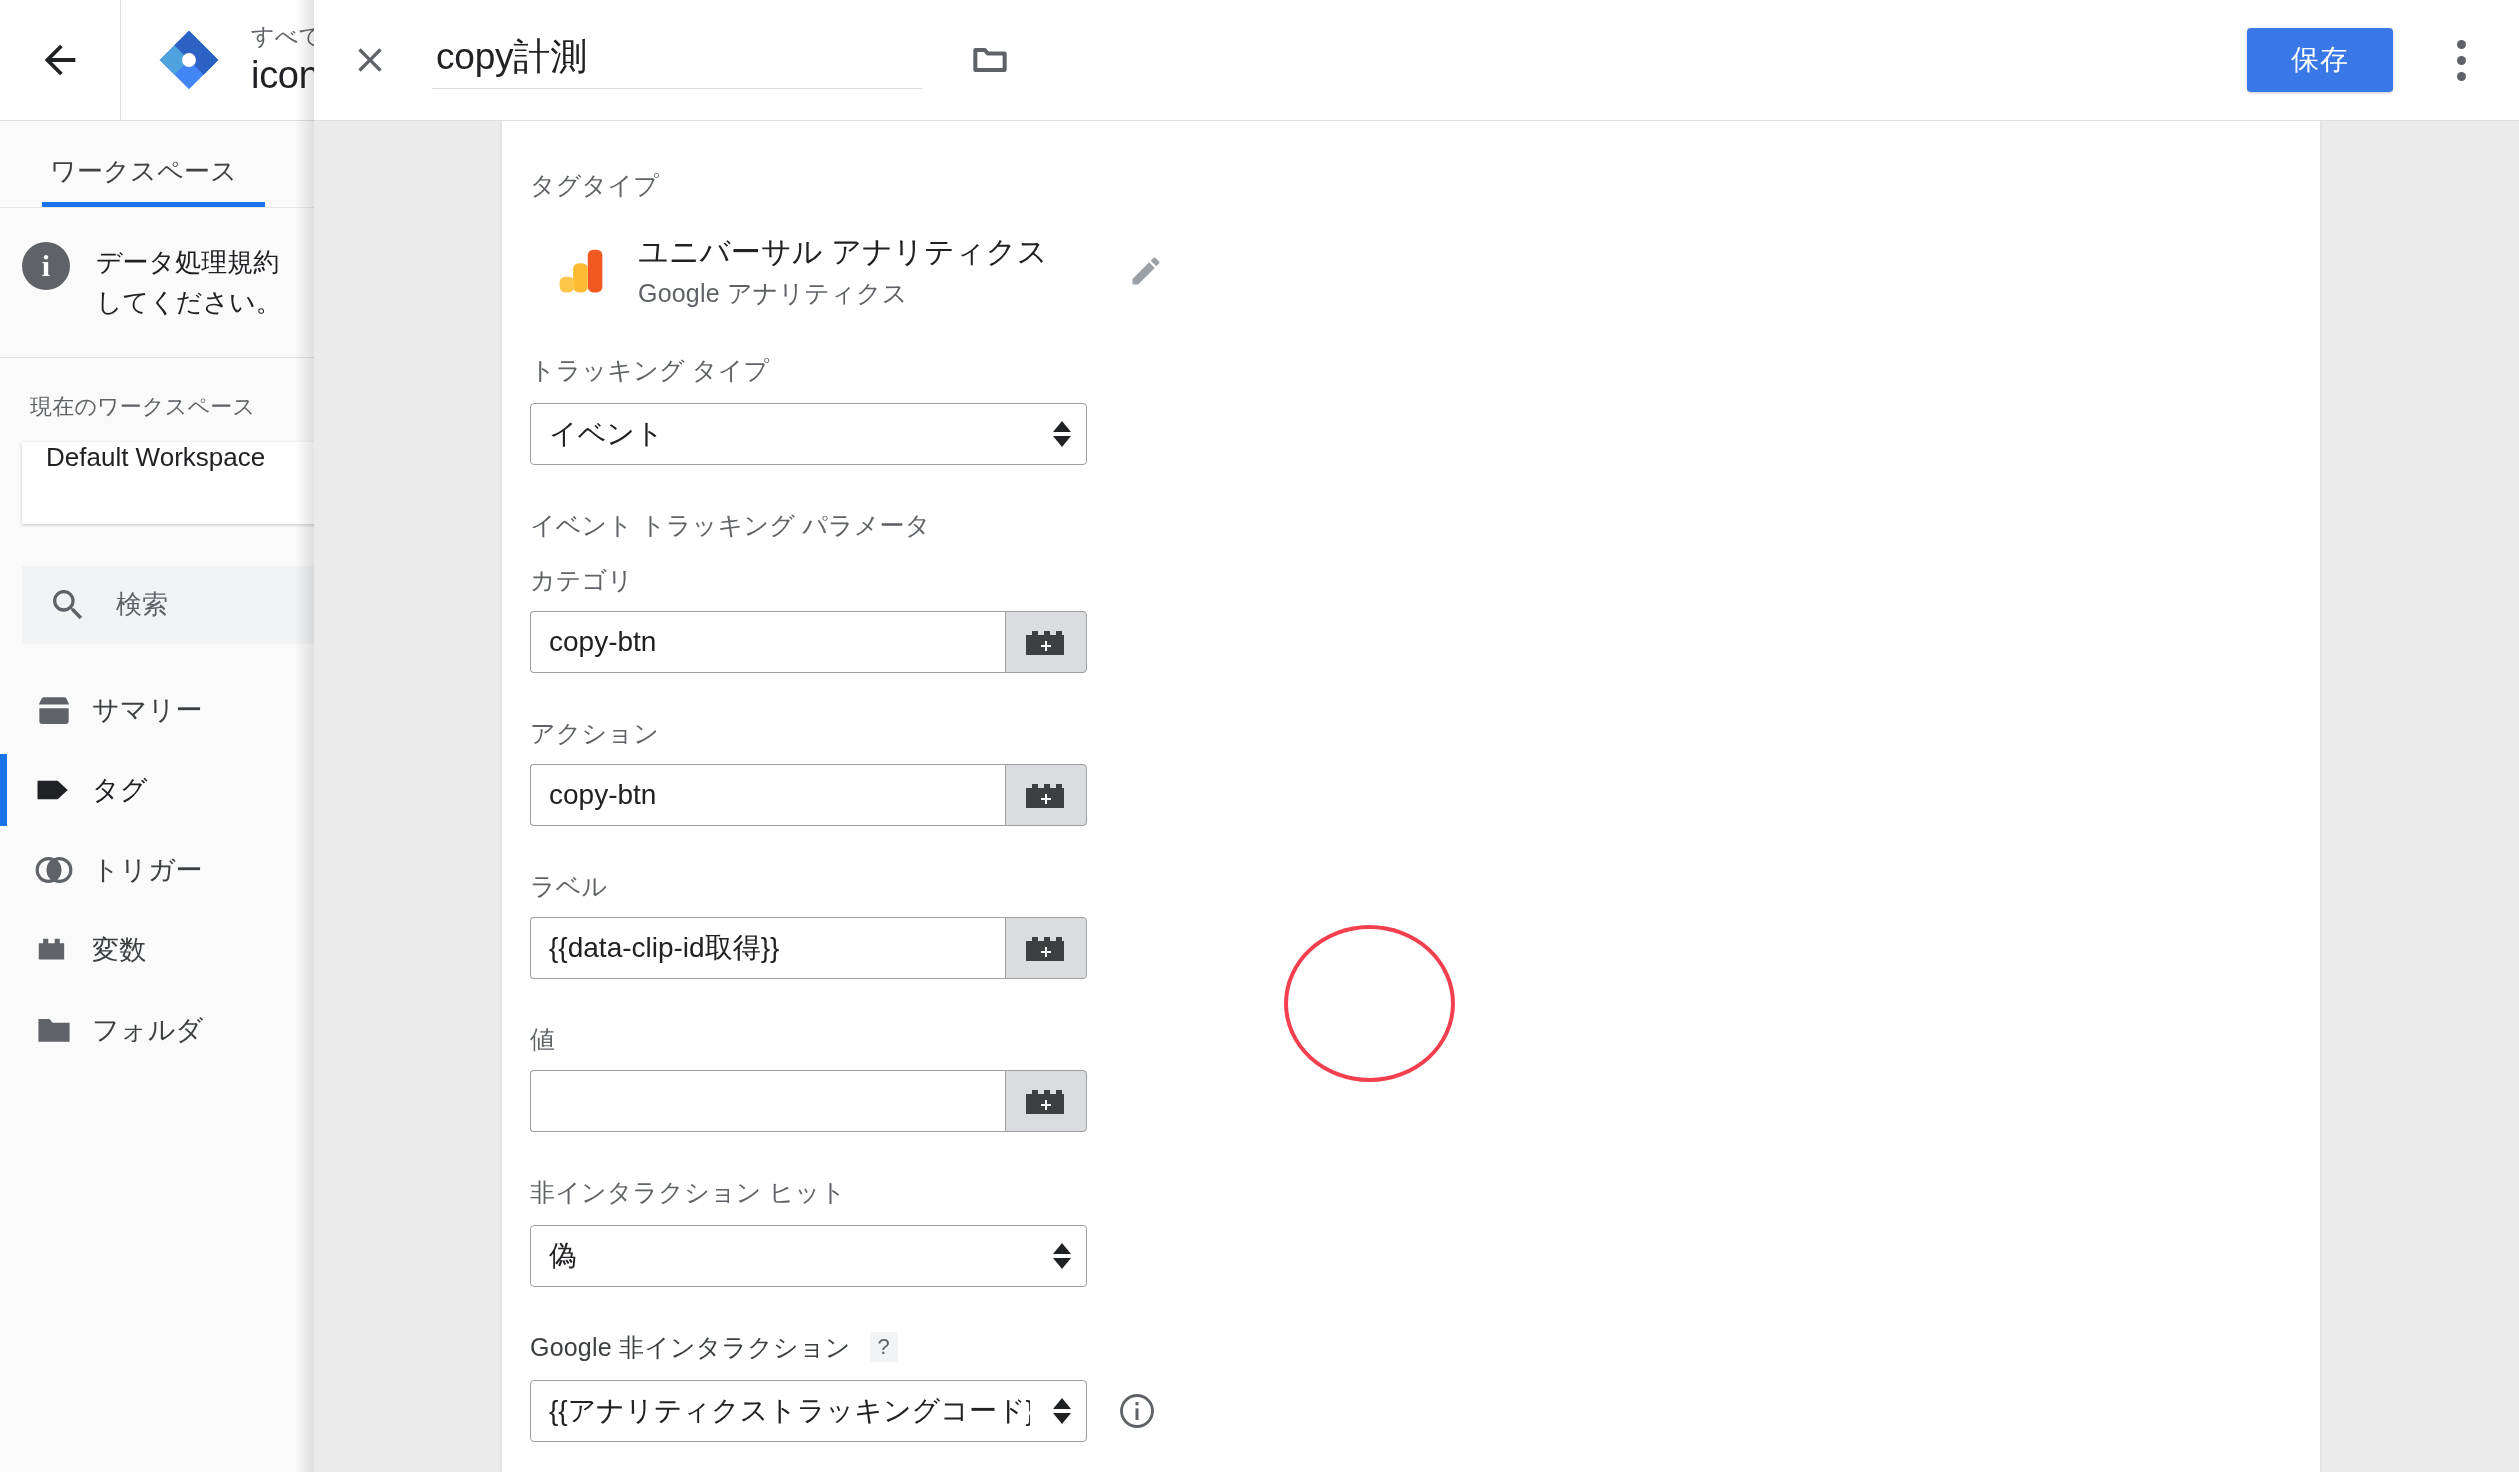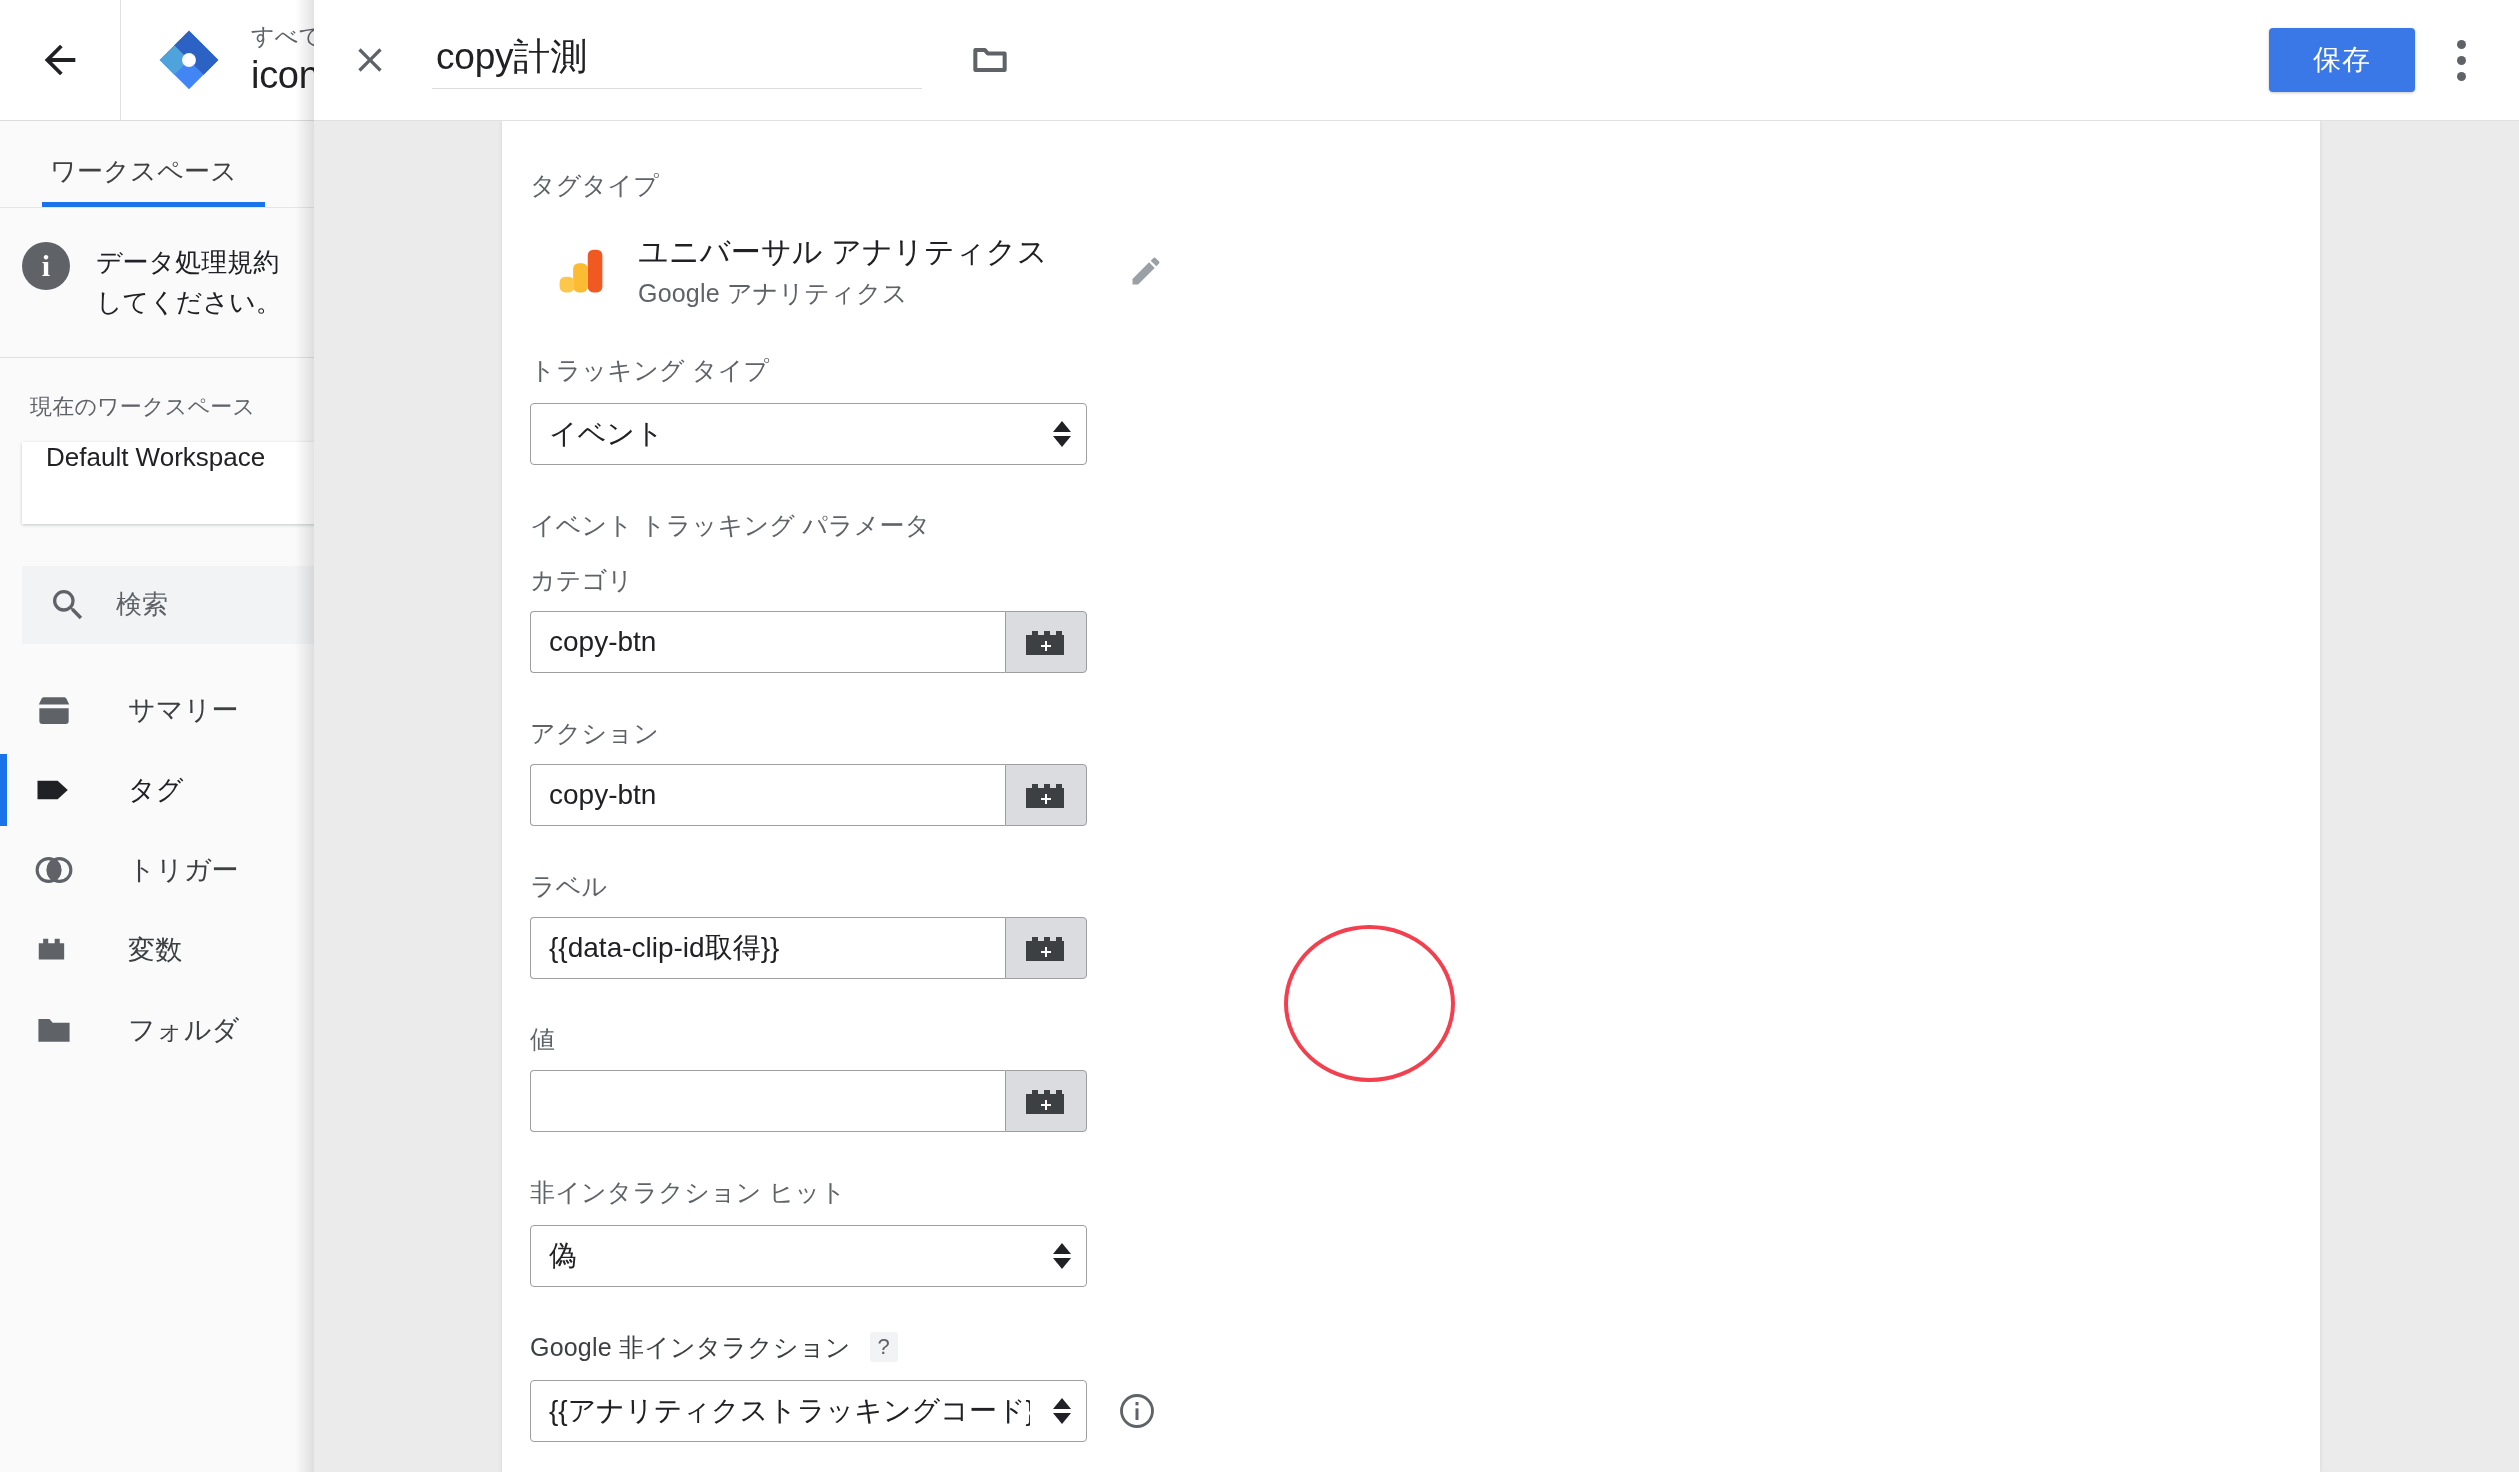--- a/index.html
+++ b/index.html
@@ -70,21 +70,21 @@
 
   .search-box {
     margin: 42px 22px 0 22px; height: 78px; background: #f1f3f4;
     display: flex; align-items: center; gap: 28px; padding: 0 26px; cursor: text;
   }
   .search-ico { width: 40px; height: 40px; flex: none; }
   .search-ph { font-size: 26px; color: #5f6368; }
 
   .nav-list { margin-top: 26px; }
   .nav-item {
-    position: relative; display: flex; align-items: center; gap: 52px;
+    position: relative; display: flex; align-items: center; gap: 16px;
     height: 80px; padding-left: 32px; cursor: pointer;
   }
   .nav-item .nav-ico { width: 44px; height: 44px; flex: none; }
   .nav-item .nav-lbl { font-size: 27px; color: #3c4043; letter-spacing: 0.2px; }
   .nav-item.active .nav-lbl { color: #202124; }
   .nav-item.active::before {
     content: ""; position: absolute; left: 0; top: 4px; bottom: 4px; width: 7px; background: #1a73e8;
   }
   .shade-left {
     position: absolute; left: 295px; top: 0; width: 22px; bottom: 0;
@@ -110,21 +110,21 @@
   .title-wrap { margin-left: 26px; }
   .title-input {
     font-size: 37px; color: #202124; letter-spacing: -0.2px;
     border: 0; border-bottom: 1px solid #dadce0;
     padding: 4px 10px 10px 4px; min-width: 177px; background: transparent;
     font-family: inherit; outline: none;
   }
   .folder-btn { margin-left: 32px; cursor: pointer; }
   .folder-ico { width: 44px; height: 44px; display: block; }
 
-  .header-right { margin-left: auto; display: flex; align-items: center; gap: 16px; }
+  .header-right { margin-left: auto; display: flex; align-items: center; gap: 38px; }
   .save-btn {
     background: #3b78e7; color: #fff; border: 0; border-radius: 4px;
     height: 64px; padding: 0 44px; font-size: 28px; cursor: pointer;
     font-family: inherit; letter-spacing: 1px;
     box-shadow: 0 1px 3px rgba(0,0,0,.22);
   }
   .kebab { width: 60px; height: 72px; display: flex; flex-direction: column; align-items: center; justify-content: center; gap: 7px; cursor: pointer; }
   .kebab i { width: 9px; height: 9px; border-radius: 50%; background: #5f6368; display: block; }
 
   

